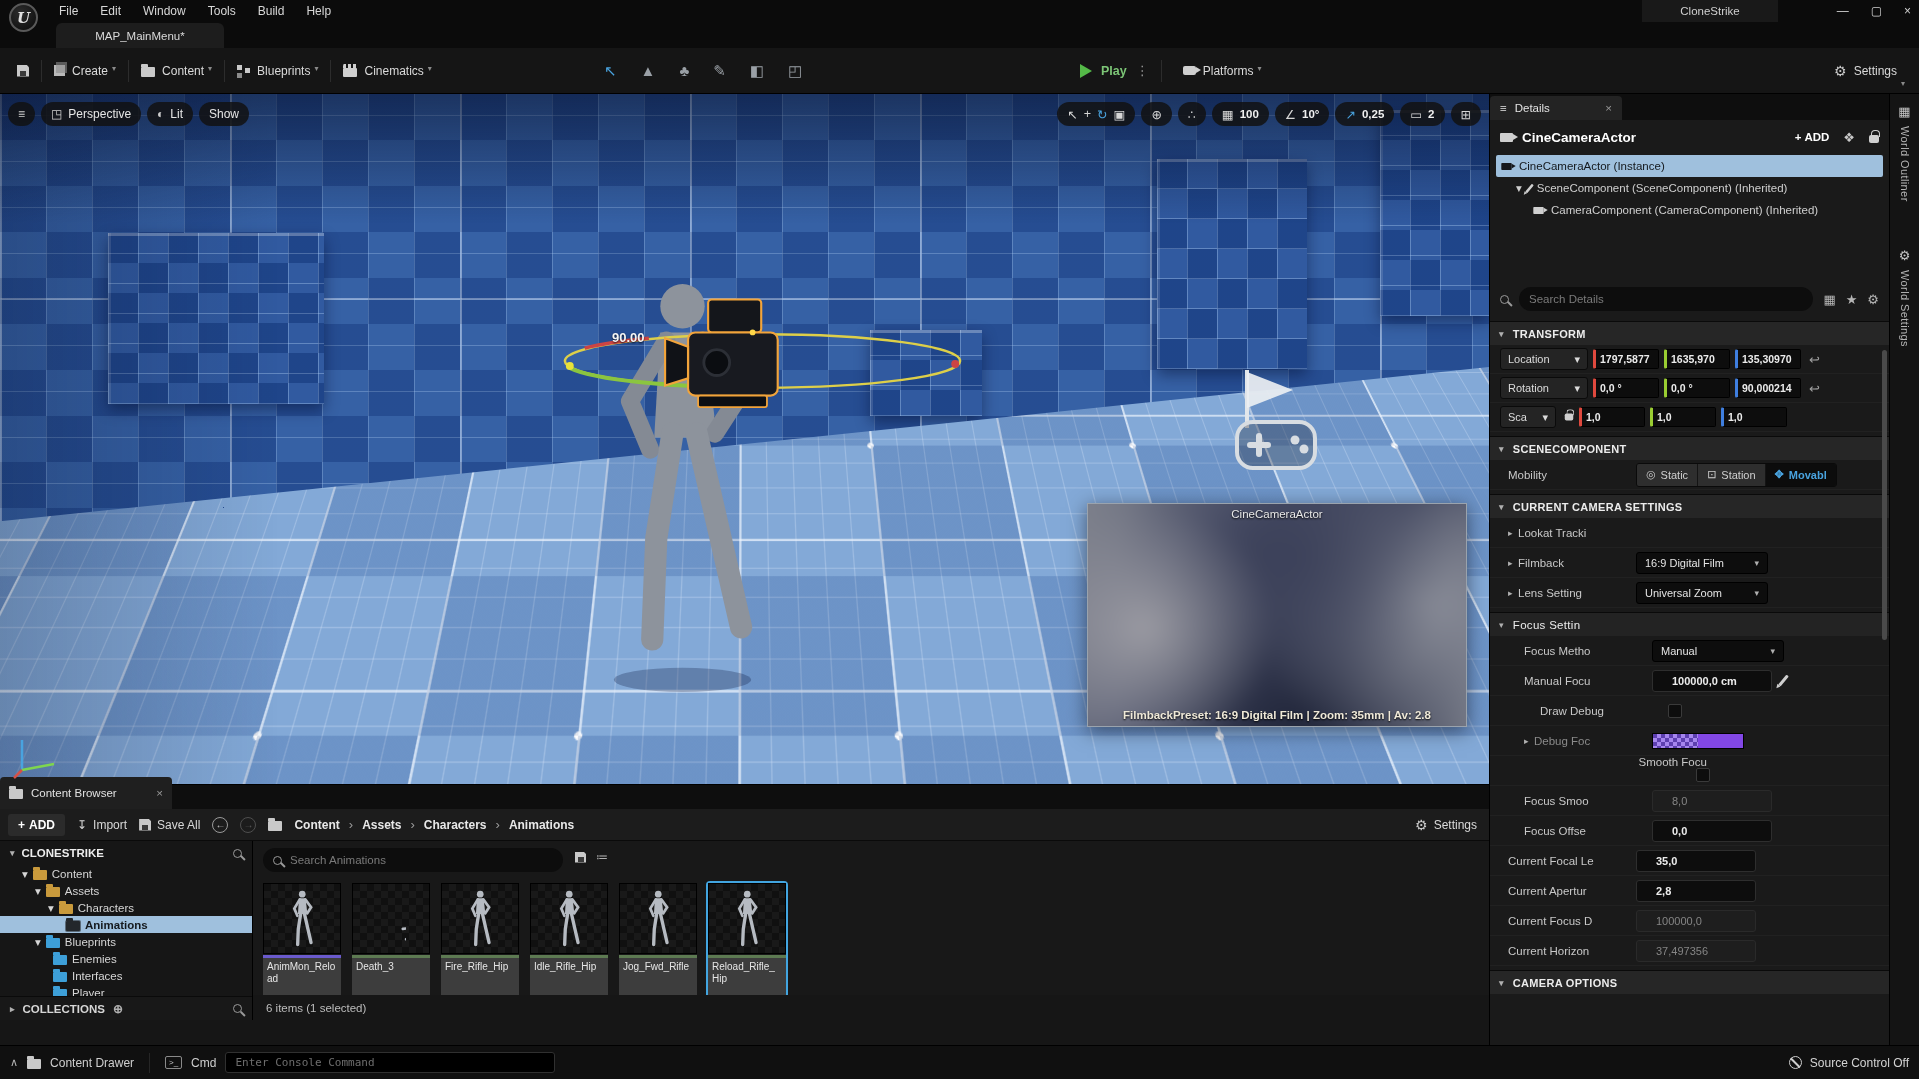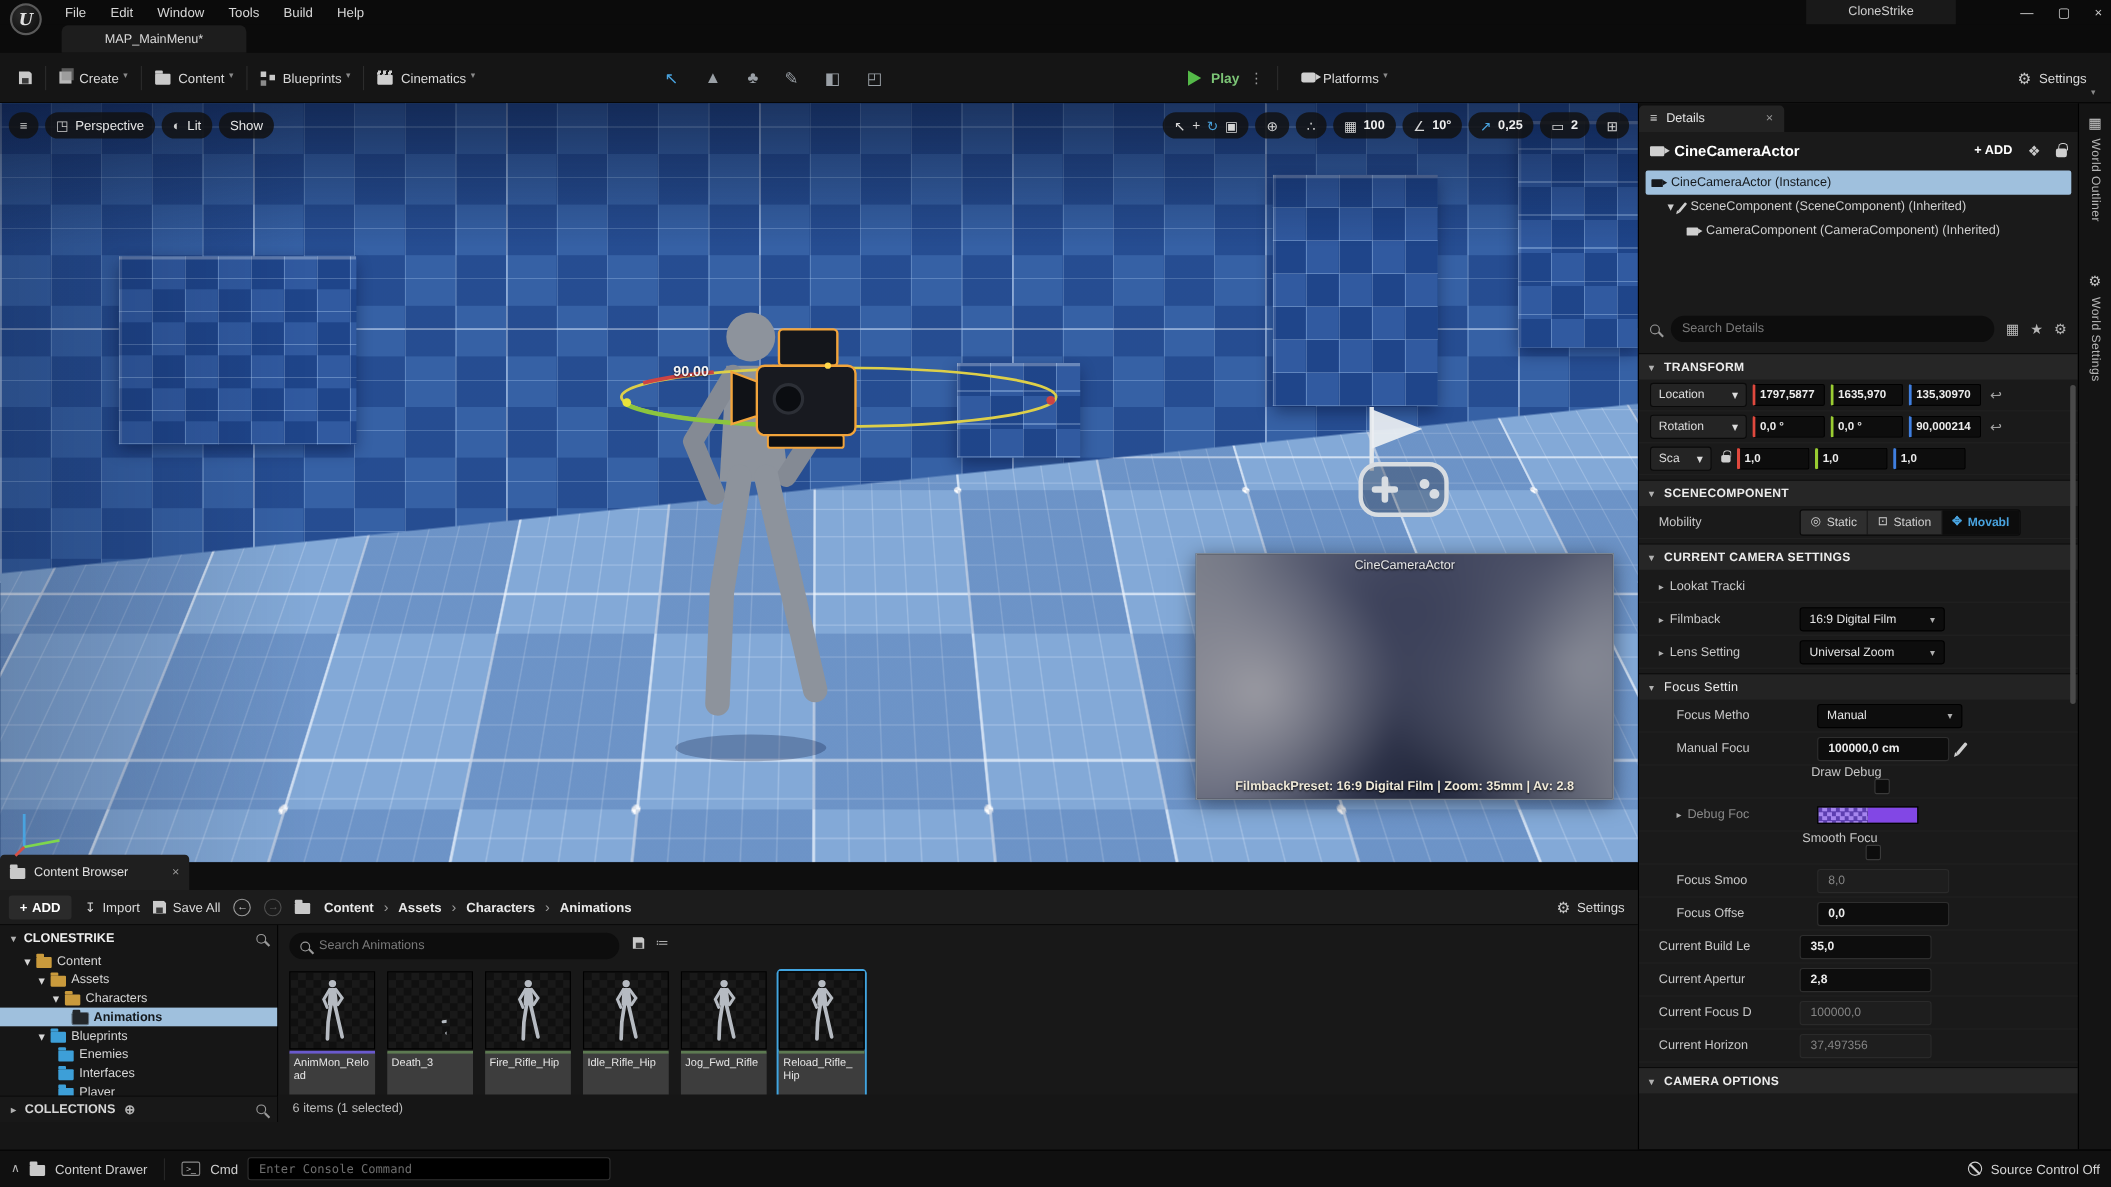--- a/index.html
+++ b/index.html
@@ -127,21 +127,21 @@
   .prop-label{width:128px;flex:none;white-space:nowrap;overflow:hidden}
   .label-pill{height:22px;background:#242424;border:1px solid #0a0a0a;border-radius:3px;display:flex;align-items:center;justify-content:space-between;padding:0 7px;font-size:11px;color:#dcdcdc}
   .axis-box{width:66px;height:20px;background:#0d0d0d;border:1px solid #000;border-radius:2px;display:flex;align-items:center;padding:0 4px;font-size:10.5px;color:#ececec;margin-left:5px;white-space:nowrap;overflow:hidden;font-weight:bold}
   .reset{margin-left:8px;color:#a2a2a2;font-size:13px}
   .seg{display:flex;border:1px solid #0a0a0a;border-radius:3px;overflow:hidden}
   .seg-btn{height:22px;padding:0 9px;display:flex;align-items:center;gap:5px;background:#2e2e2e;font-size:11px;color:#cfcfcf;border-right:1px solid #141414}
   .seg-btn:last-child{border-right:none}
   .seg-btn.active{background:#0c0c0c;color:#49a3df;font-weight:bold}
   .dd{width:132px;height:22px;background:#0d0d0d;border:1px solid #000;border-radius:3px;display:flex;align-items:center;justify-content:space-between;padding:0 8px;font-size:11px;color:#e4e4e4}
   .dd .c{font-size:9px;color:#b0b0b0}
-  .inp{width:120px;height:22px;background:#0d0d0d;border:1px solid #2e2e2e;border-radius:3px;display:flex;align-items:center;padding:0 9px;font-size:11px;color:#ececec;font-weight:bold;white-space:nowrap;overflow:hidden}
+  .inp{width:120px;height:22px;background:#0d0d0d;border:1px solid #2e2e2e;border-radius:3px;display:flex;align-items:center;padding:0 19px;font-size:11px;color:#ececec;font-weight:bold;white-space:nowrap;overflow:hidden}
   .inp.dis{background:#1e1e1e;border-color:#2a2a2a;color:#858585;font-weight:normal}
   .cbx{width:14px;height:14px;background:#0d0d0d;border:1px solid #3a3a3a;border-radius:2px;flex:none}
   .swatch{width:92px;height:16px;border:1px solid #000;display:flex;overflow:hidden}
   .sw-l{flex:1;background-image:repeating-conic-gradient(#a585ee 0% 25%,#5d3fb0 0% 50%);background-size:8px 8px}
   .sw-r{flex:1}
   .chev{font-size:9px;color:#b0b0b0;width:10px;flex:none}
   .dim{color:#8a8a8a}
   .dscroll{position:absolute;right:2px;top:256px;width:5px;height:290px;background:#4a4a4a;border-radius:3px}
 
   
@@ -522,21 +522,21 @@
         <span class="dd">
           <span>Manual</span>
           <span class="c">▾</span>
         </span>
       </div>
       <div class="prop-row" style="height: 30px; padding-left: 34px;">
         <span class="prop-label">Manual Focu</span>
         <span class="inp">100000,0 cm</span>
         <span class="pen-ico" style="margin-left: 10px;"></span>
       </div>
-      <div class="prop-row" style="height: 30px; padding-left: 50px; flex-direction: column;">
+      <div class="prop-row" style="height: 30px; padding-left: 50px;">
         <span class="prop-label">Draw Debug</span>
         <span class="cbx"></span>
       </div>
       <div class="prop-row" style="height: 30px; padding-left: 34px;">
         <span class="chev">▸</span>
         <span class="prop-label dim" style="width: 118px;">Debug Foc</span>
         <span class="swatch">
           <span class="sw-l"></span>
           <span class="sw-r" style="background: rgb(130, 71, 229);"></span>
         </span>
@@ -547,21 +547,21 @@
       </div>
       <div class="prop-row" style="height: 30px; padding-left: 34px;">
         <span class="prop-label">Focus Smoo</span>
         <span class="inp dis">8,0</span>
       </div>
       <div class="prop-row" style="height: 30px; padding-left: 34px;">
         <span class="prop-label">Focus Offse</span>
         <span class="inp">0,0</span>
       </div>
       <div class="prop-row" style="height: 30px; padding-left: 18px;">
-        <span class="prop-label">Current Build Le</span>
+        <span class="prop-label">Current Focal Le</span>
         <span class="inp">35,0</span>
       </div>
       <div class="prop-row" style="height: 30px; padding-left: 18px;">
         <span class="prop-label">Current Apertur</span>
         <span class="inp">2,8</span>
       </div>
       <div class="prop-row" style="height: 30px; padding-left: 18px;">
         <span class="prop-label">Current Focus D</span>
         <span class="inp dis">100000,0</span>
       </div>

